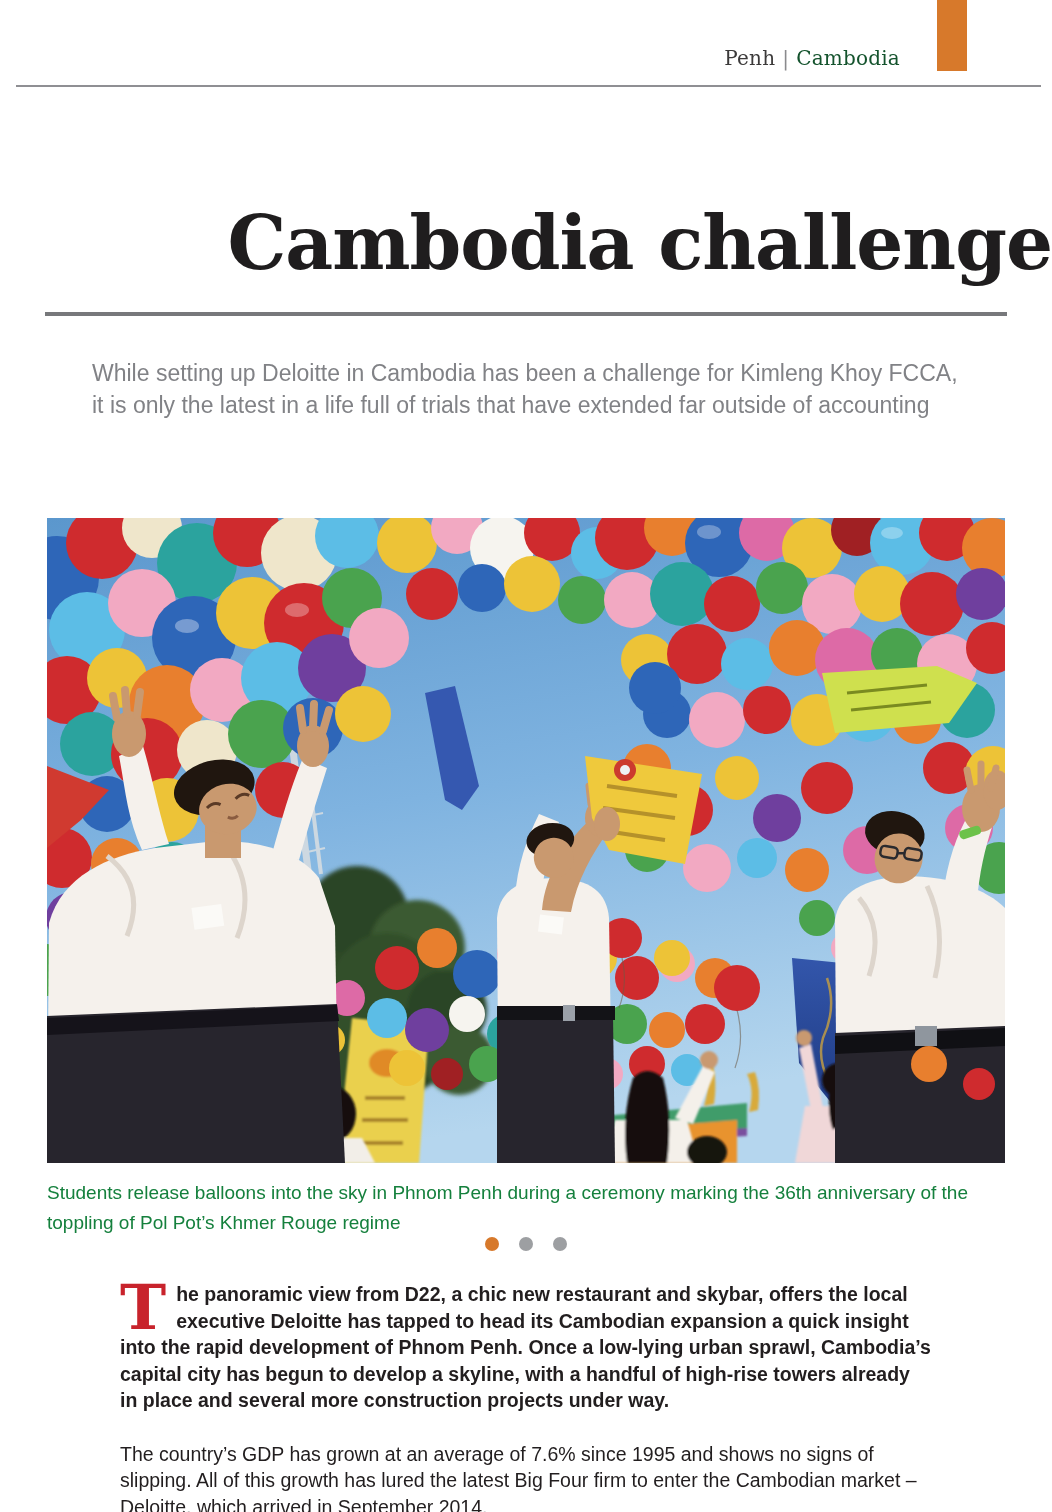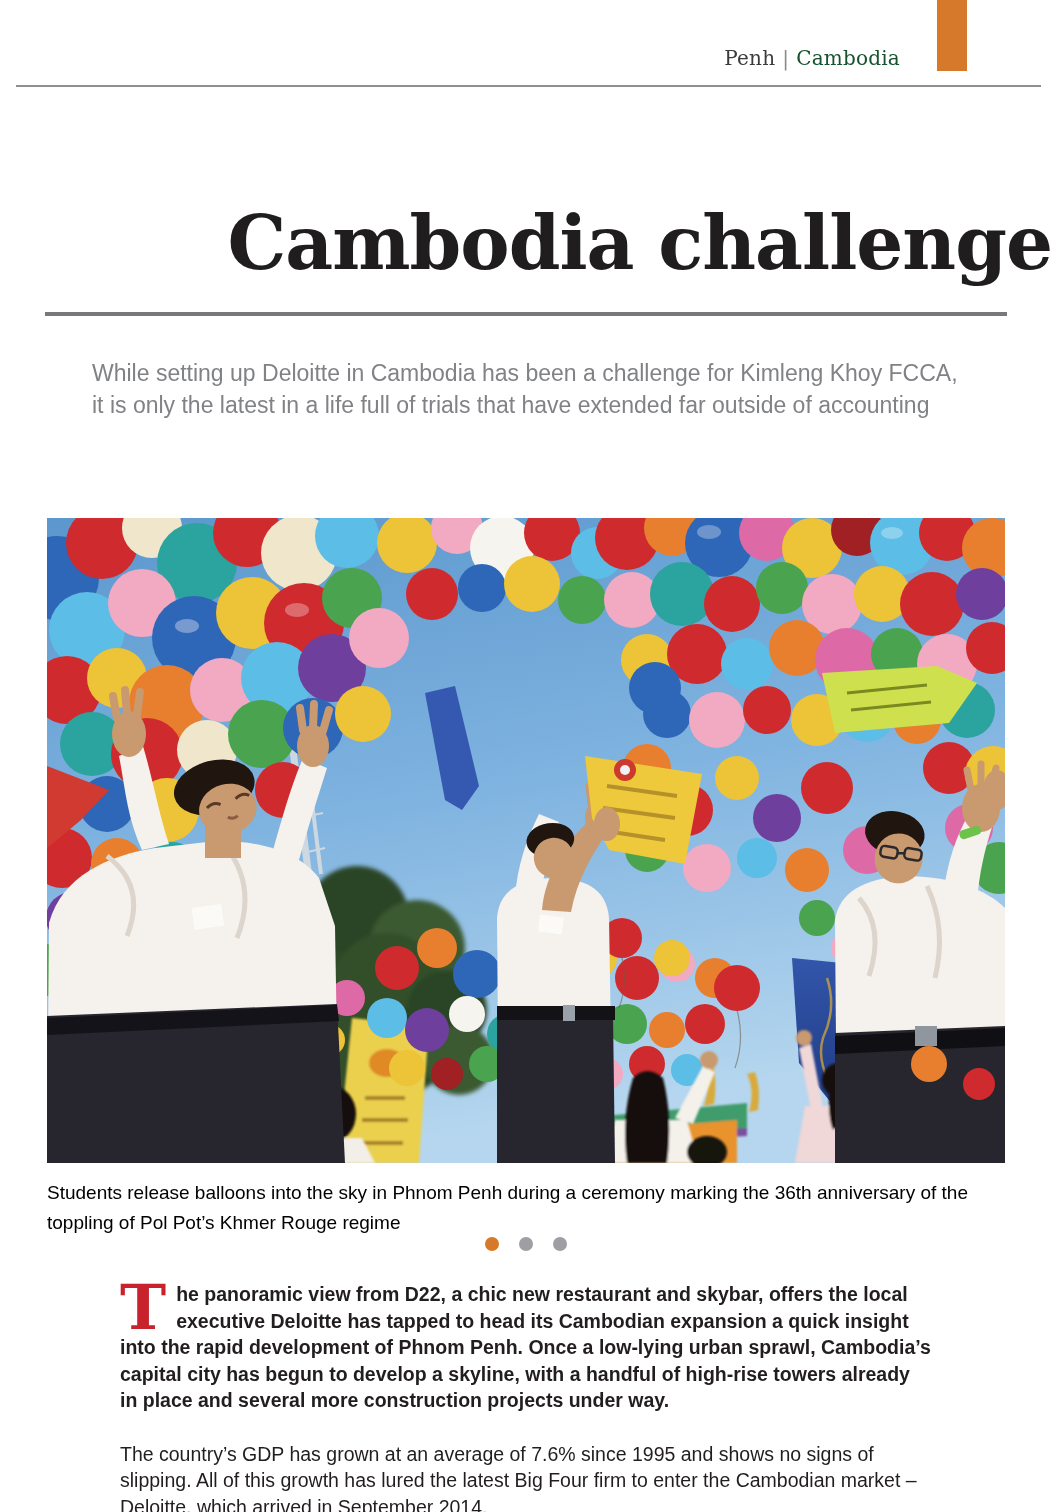--- a/index.html
+++ b/index.html
@@ -38,21 +38,21 @@
   }
   
   .photo{
     position:absolute;top:518px;left:47px;width:958px;height:645px;overflow:hidden;
     background:#7fb2dd;
   }
   .photo svg{display:block;width:958px;height:645px;}
   
   .caption{
     position:absolute;top:1178px;left:47px;width:950px;
-    font-size:19px;line-height:30px;color:#000000;
+    font-size:19px;line-height:30px;color:#15803d;
   }
   
   .dots{
     position:absolute;top:1236px;left:47px;width:958px;height:16px;
     display:flex;justify-content:center;align-items:center;gap:20px;
   }
   .dot{width:14px;height:14px;border-radius:50%;background:#9d9fa2;display:inline-block;}
   .dot.active{background:#d7792b;}
   
   .bodycopy{

